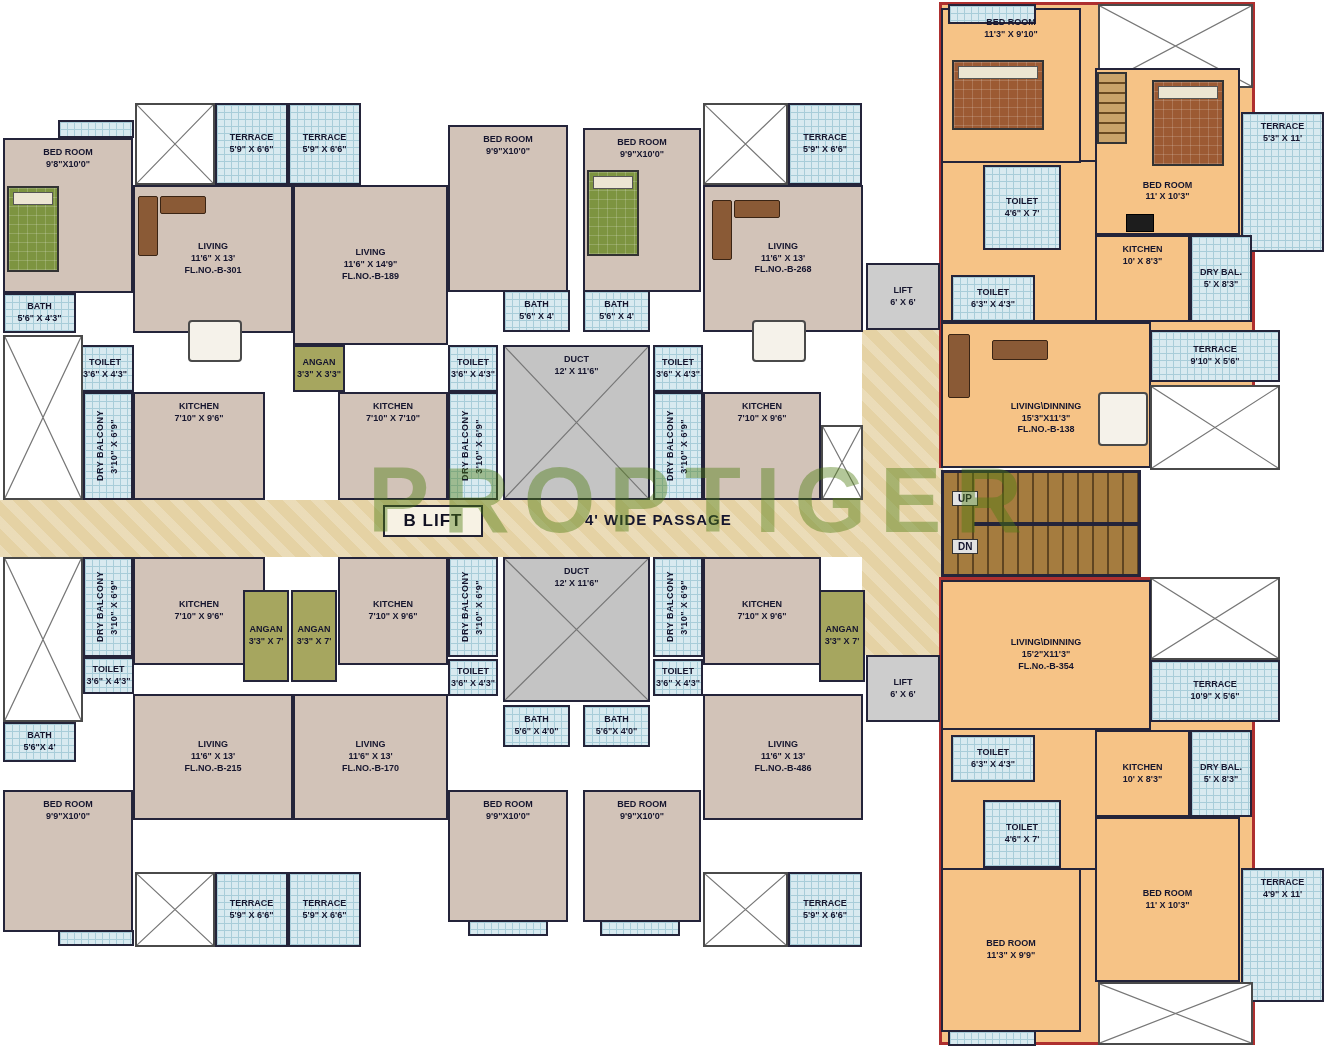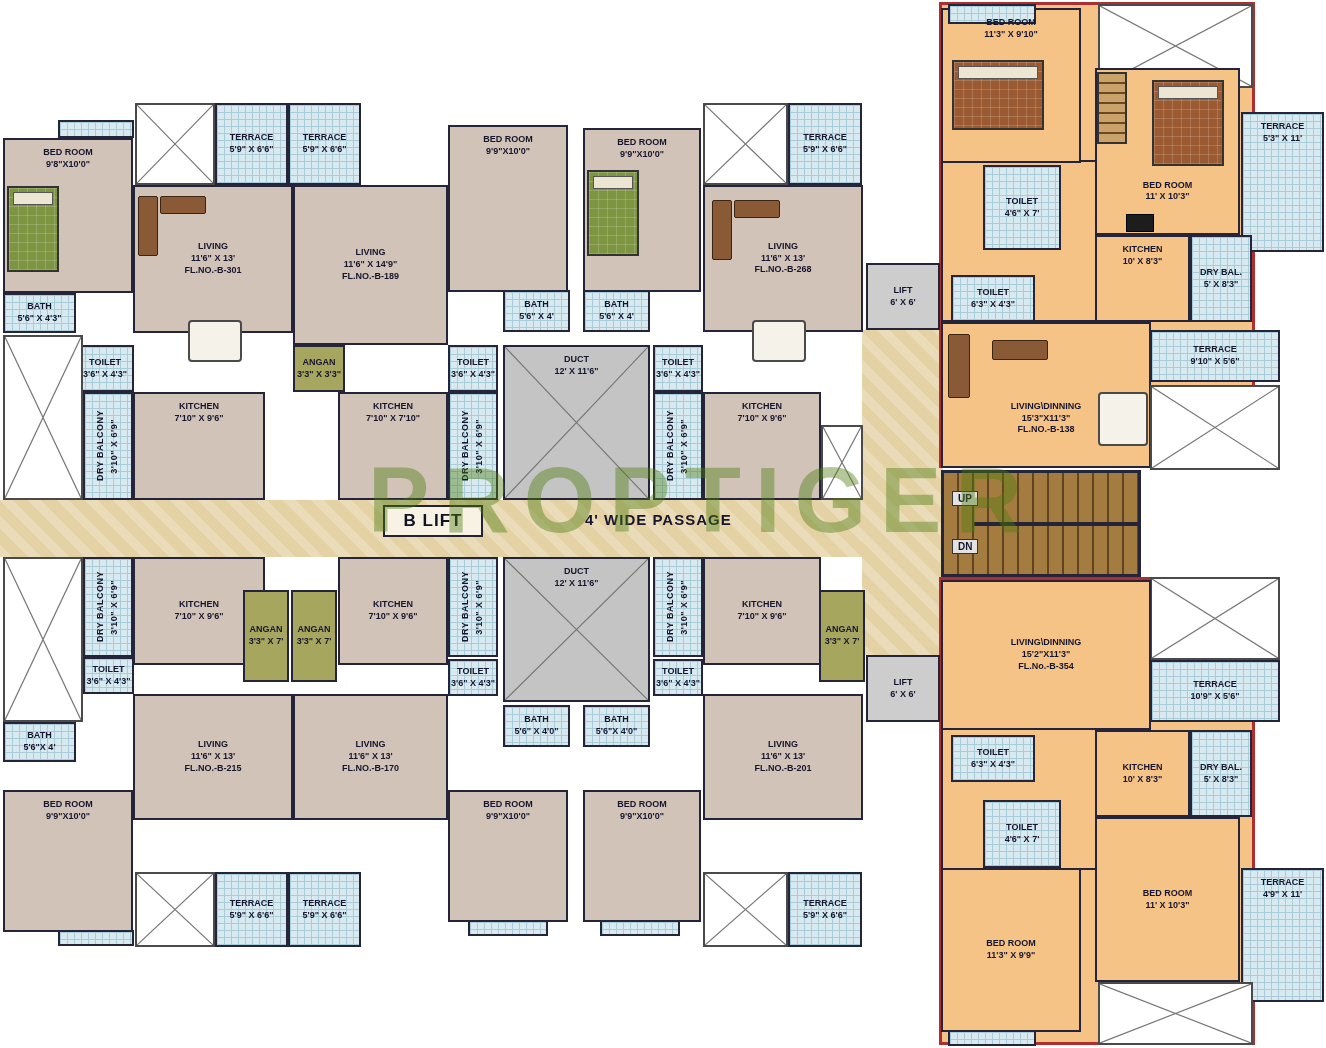--- a/index.html
+++ b/index.html
@@ -299,21 +299,21 @@
       <span class="lbl">BATH</span>
       <span class="lbl">5'6" X 4'0"</span>
     </div>
     <div class="room checker lp-center" style="left: 583px; top: 705px; width: 67px; height: 42px;">
       <span class="lbl">BATH</span>
       <span class="lbl">5'6"X 4'0"</span>
     </div>
     <div class="room tan lp-center" style="left: 703px; top: 694px; width: 160px; height: 126px;">
       <span class="lbl">LIVING</span>
       <span class="lbl">11'6" X 13'</span>
-      <span class="lbl">FL.NO.-B-201</span>
+      <span class="lbl">FL.NO.-B-486</span>
     </div>
     <div class="room tan lp-top" style="left: 3px; top: 790px; width: 130px; height: 142px;">
       <span class="lbl">BED ROOM</span>
       <span class="lbl">9'9"X10'0"</span>
     </div>
     <div class="room tan lp-top" style="left: 448px; top: 790px; width: 120px; height: 132px;">
       <span class="lbl">BED ROOM</span>
       <span class="lbl">9'9"X10'0"</span>
     </div>
     <div class="room tan lp-top" style="left: 583px; top: 790px; width: 118px; height: 132px;">

